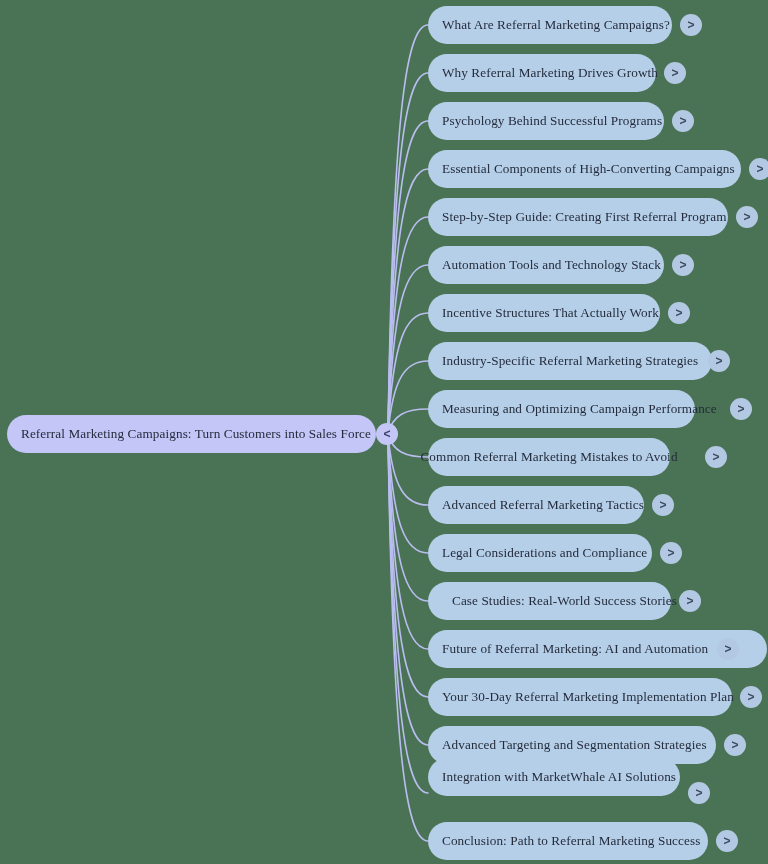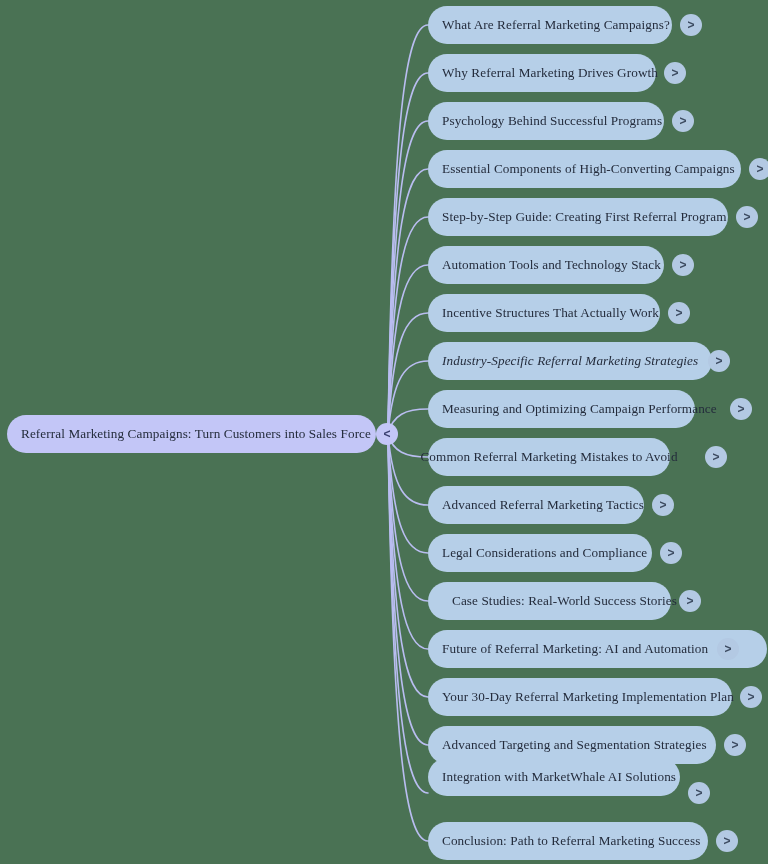--- a/index.html
+++ b/index.html
@@ -126,21 +126,21 @@
       </div>
       <div class="badge child-badge" style="left: 736px; top: 206px;">&gt;</div>
       <div class="node child" style="top: 246px; width: 236px; text-align: right;">
         <span>Automation Tools and Technology Stack</span>
       </div>
       <div class="badge child-badge" style="left: 672px; top: 254px;">&gt;</div>
       <div class="node child" style="top: 294px; width: 232px;">
         <span>Incentive Structures That Actually Work</span>
       </div>
       <div class="badge child-badge" style="left: 668px; top: 302px;">&gt;</div>
-      <div class="node child" style="top: 342px; width: 284px; font-style: italic;">
+      <div class="node child" style="top: 342px; width: 284px;">
         <span>Industry-Specific Referral Marketing Strategies</span>
       </div>
       <div class="badge child-badge" style="left: 708px; top: 350px;">&gt;</div>
       <div class="node child" style="top: 390px; width: 267px;">
         <span>Measuring and Optimizing Campaign Performance</span>
       </div>
       <div class="badge child-badge" style="left: 730px; top: 398px;">&gt;</div>
       <div class="node child" style="top: 438px; width: 242px; justify-content: center;">
         <span>Common Referral Marketing Mistakes to Avoid</span>
       </div>

